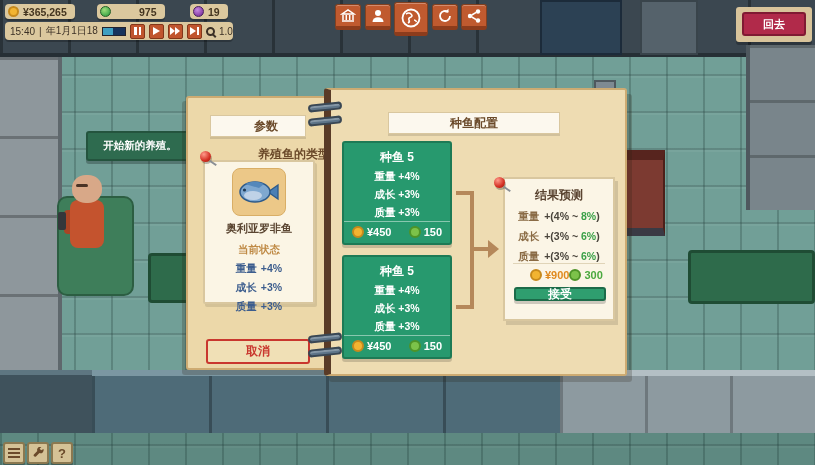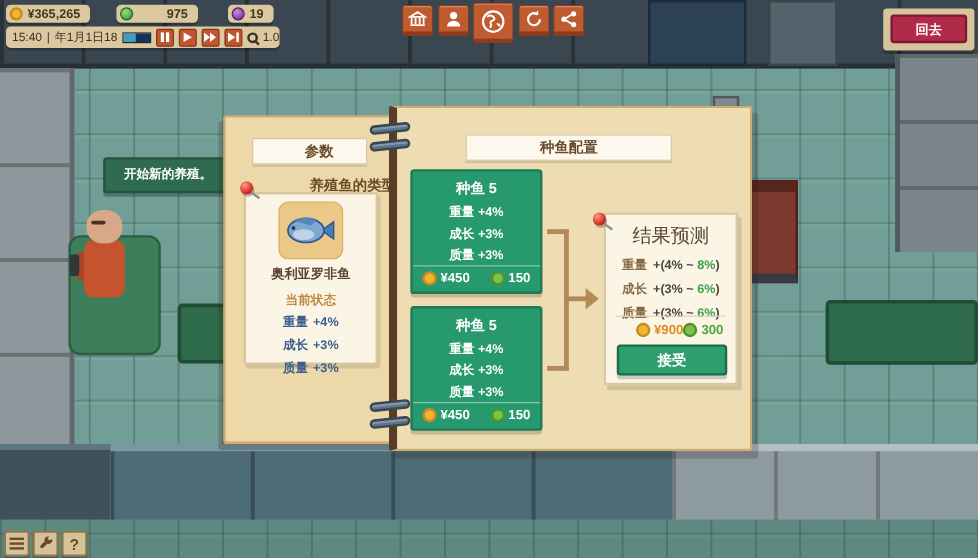--- a/index.html
+++ b/index.html
@@ -119,21 +119,21 @@
   .pr { display:flex; align-items:center; gap:3px; }
   .coin-g2 { width:12px; height:12px; border-radius:50%; background:#f2b431; border:2px solid #c78a1c; }
   .coin-gr { width:12px; height:12px; border-radius:50%; background:#7cc24a; border:2px solid #4e9428; }
 
   .conn { position:absolute; background:#b5885a; }
   .conn-arrowhead { position:absolute; width:0; height:0; border-left:11px solid #b5885a;
                     border-top:9px solid transparent; border-bottom:9px solid transparent; }
 
   .result-card { position:absolute; left:172px; top:87px; width:112px; height:144px; background:#fbf5e6;
                  border:2px solid #d9c79f; box-shadow:3px 4px 0 rgba(0,0,0,.12); text-align:center; }
-  .result-head { margin-top:8px; font-size:16px; font-weight:normal; color:#5a4431; }
+  .result-head { margin-top:8px; font-size:12px; font-weight:bold; color:#5a4431; }
   .r-stat { margin-top:6px; font-size:10.5px; font-weight:bold; color:#4a453c; white-space:nowrap; }
   .r-stat .lbl { color:#8a6b45; margin-right:2px; }
   .r-stat .grn { color:#3aa048; }
   .r-div { position:absolute; left:8px; right:8px; top:84px; border-top:1px solid #e0d4b8; }
   .r-price { position:absolute; left:0; right:0; top:90px; display:flex; justify-content:space-between;
              padding:0 25px; align-items:center; font-size:11px; font-weight:bold; }
   .r-price .gold-t { color:#e08a1e; } .r-price .green-t { color:#4aa83e; }
 
   
   .tool { width:22px; height:22px; background:#d5c296; border:2px solid #8a7850; border-radius:3px;
@@ -269,20 +269,23 @@
         <span>重量</span><span>+4%</span>
       </div>
       <div class="stat-row">
         <span>成长</span><span>+3%</span>
       </div>
       <div class="stat-row">
         <span>质量</span><span>+3%</span>
       </div>
     </div>
 
+    <div class="btn-cancel">
+      <span>取消</span>
+    </div>
   </div>
 
   <div class="abs page-right">
     <div class="banner" style="left:57px; top:22px; width:172px; height:22px; line-height:20px;">
       <span>种鱼配置</span>
     </div>
 
     <div class="brood-card" style="top:51px;">
       <div class="brood-title">种鱼 5</div>
       <div class="brood-stat">
@@ -358,21 +361,21 @@
       <div class="r-price">
         <span class="pr">
             <span class="coin-g2"></span>
           <span class="gold-t">¥900</span>
           </span>
         <span class="pr">
             <span class="coin-gr"></span>
           <span class="green-t">300</span>
           </span>
       </div>
-      <div class="btn-green" style="left:9px; top:108px; width:92px; height:26px;">
+      <div class="btn-green" style="left:9px; top:108px; width:92px; height:14px;">
         <span>接受</span>
       </div>
     </div>
   </div>
 
   <div class="abs ring" style="left:308px; top:103px;"></div>
   <div class="abs ring" style="left:308px; top:117px;"></div>
   <div class="abs ring" style="left:308px; top:334px;"></div>
   <div class="abs ring" style="left:308px; top:348px;"></div>
   <div class="abs pin" style="left:200px; top:151px;"></div>

